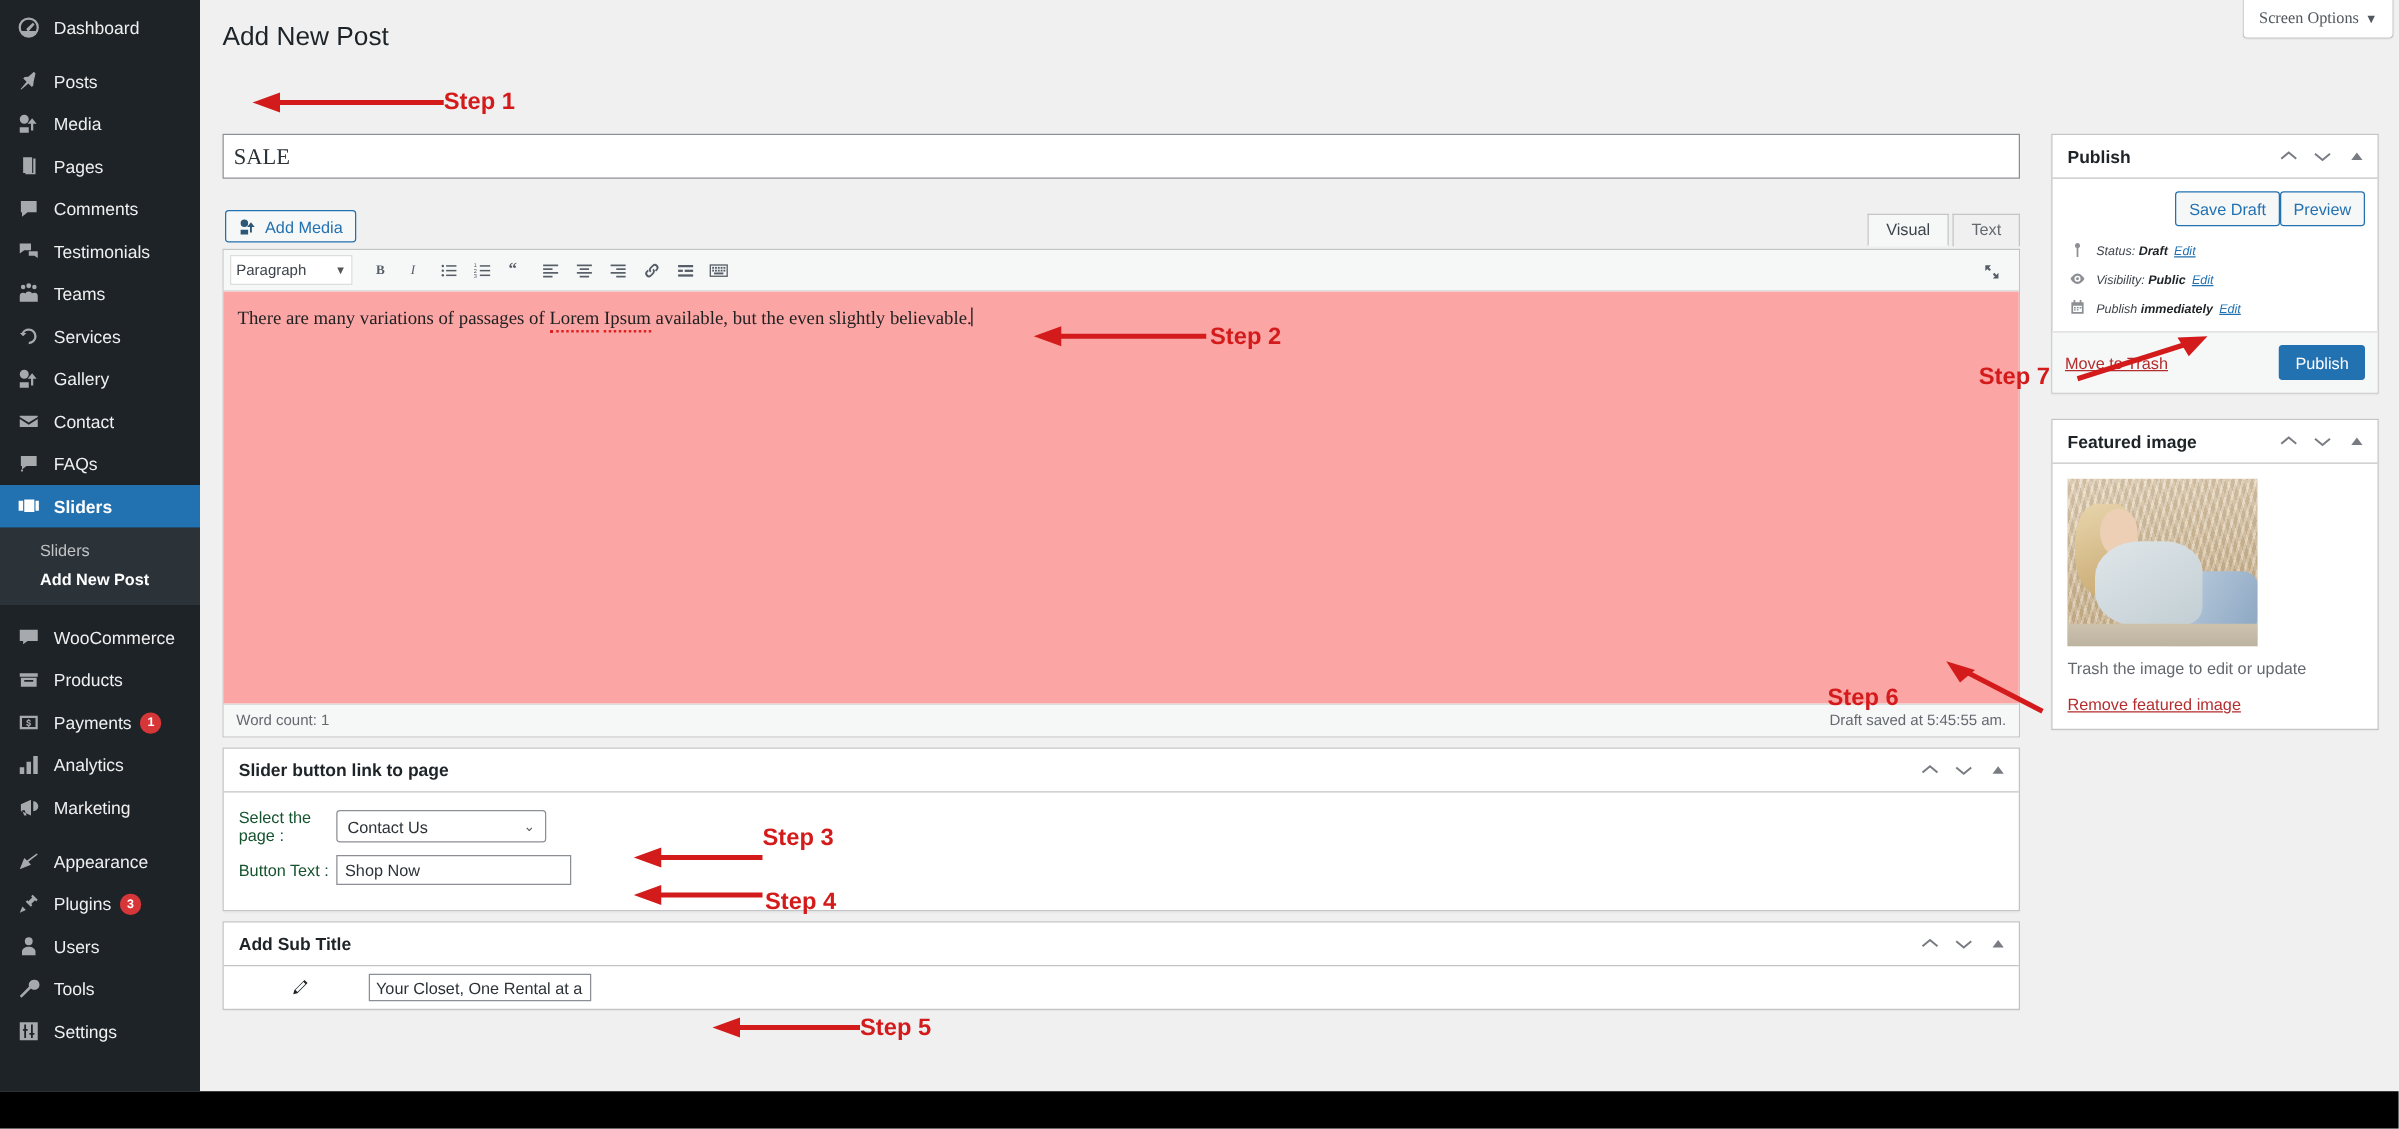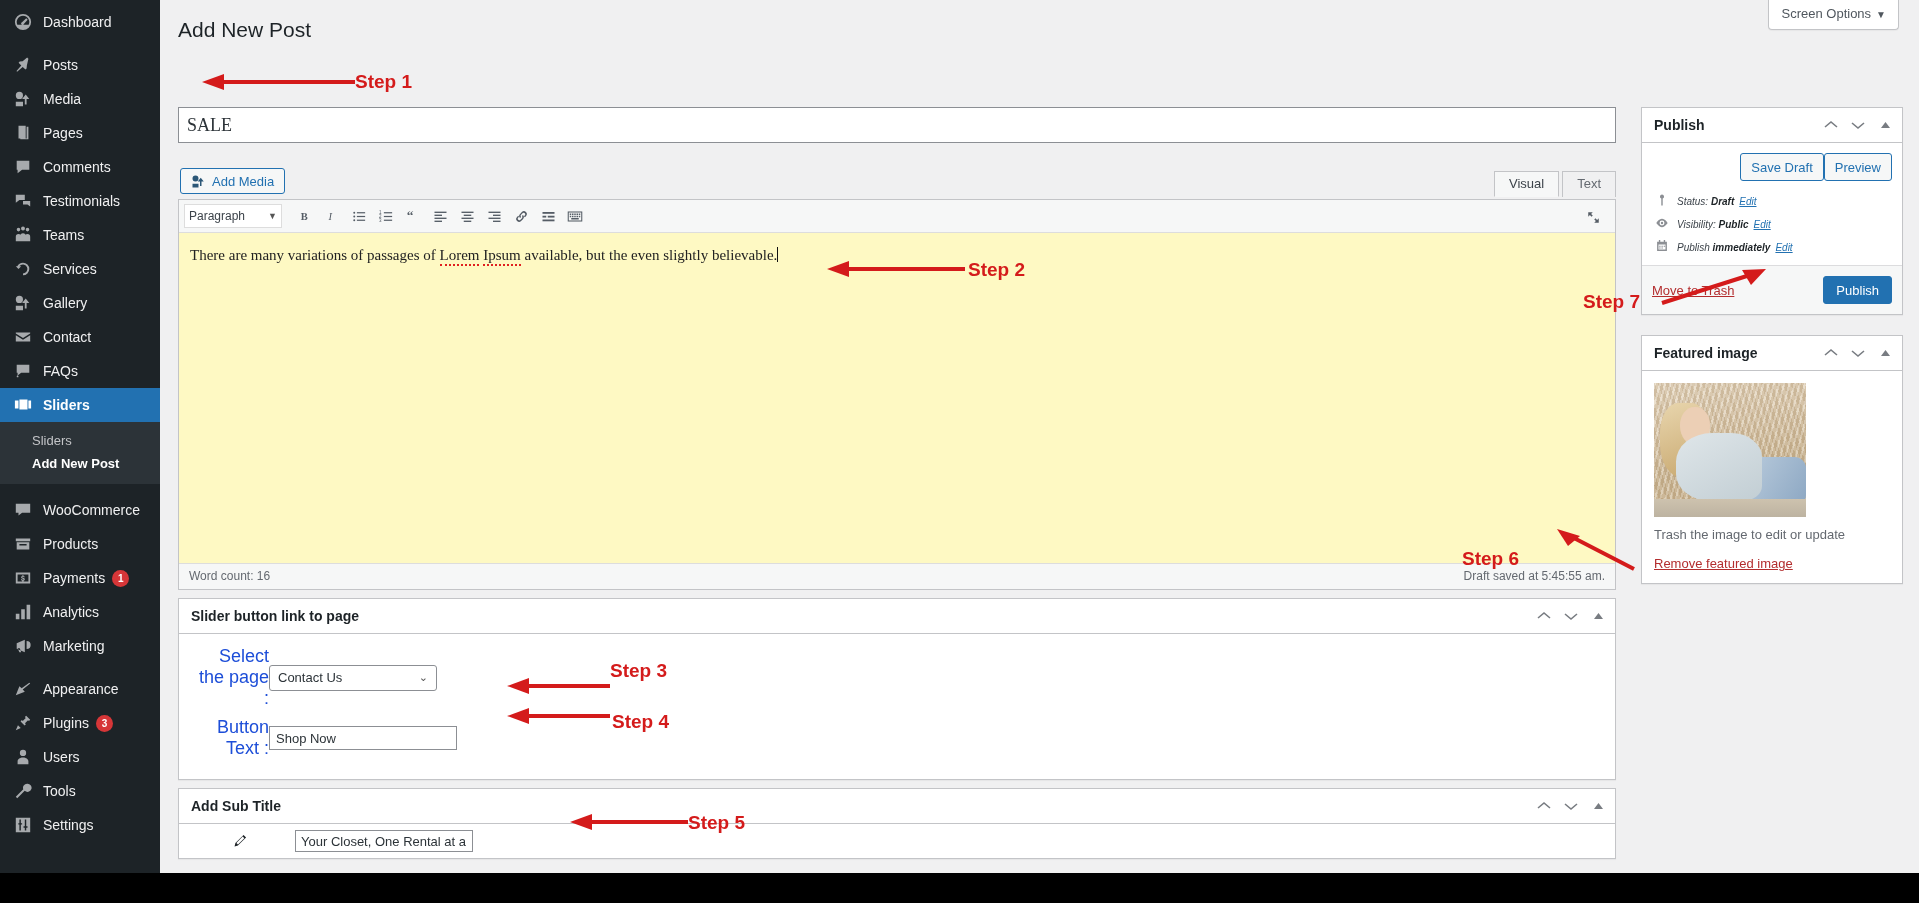--- a/index.html
+++ b/index.html
@@ -63,21 +63,21 @@
   .submenu .sub-item.current { color: #fff; font-weight: 600; }
 
   
   #wpbody {
     position: absolute;
     left: 160px; top: 0;
     width: 1759px; height: 873px;
     background: #f0f0f1;
   }
   #screen-options-wrap {
-    position: absolute; right: 20px; top: 0;
+    position: absolute; right: 4px; top: 0; font-family: Liberation Serif, serif;
   }
   .screen-options-btn {
     background: #fff;
     border: 1px solid #c3c4c7;
     border-top: none;
     border-radius: 0 0 4px 4px;
     padding: 6px 12px 8px 12px;
     font-size: 13px;
     color: #50575e;
     cursor: pointer;
@@ -186,21 +186,21 @@
   .tb-fullscreen {
     position: absolute; right: 8px; top: 5px;
   }
   .editor-content {
     height: 330px;
     padding: 11px 11px;
     font-family: "Liberation Serif", serif;
     font-size: 15px;
     color: #222;
     line-height: 1.5;
-    background: #fef9c3;
+    background: #fca5a5;
   }
   .spell { border-bottom: 2px dotted #e02020; padding-bottom: 1px; }
   .caret-bar {
     display: inline-block;
     width: 1px; height: 15px;
     background: #111;
     vertical-align: -2px;
   }
   .editor-status {
     border-top: 1px solid #ddd;
@@ -228,21 +228,21 @@
     color: #787c82; cursor: pointer;
     display: flex; align-items: center; justify-content: center;
     width: 14px; height: 14px;
   }
   .order-arrow svg { stroke: #787c82; fill: none; }
   .toggle-arrow svg { fill: #787c82; }
   .postbox-inside { padding: 12px; }
 
   
   .form-row { display: flex; align-items: center; margin-bottom: 8px; }
-  .form-row .lbl { font-size: 18px; color: #1d4ed8; width: 78px; text-align: right; }
+  .form-row .lbl { font-size: 13px; color: #14532d; width: 78px; }
   .sel-page {
     width: 168px; height: 26px;
     border: 1px solid #8c8f94;
     background: #fff; border-radius: 3px;
     display: flex; align-items: center; justify-content: space-between;
     padding: 0 8px; font-size: 13px; color: #2c3338;
     cursor: pointer;
   }
   .sel-page .chev { color: #555; font-size: 11px; }
   .txt-btn {
@@ -711,21 +711,21 @@
                   <path d="M3 3h6L6.8 5.2 9 7.4 7.4 9 5.2 6.8 3 9V3zm14 14h-6l2.2-2.2L11 12.6 12.6 11l2.2 2.2L17 11v6z"></path>
                 </svg>
             </div>
           </div>
 
           <div class="editor-content">
             <span>There are many variations of passages of </span><span class="spell">Lorem</span><span> </span><span class="spell">Ipsum</span><span> available, but the even slightly believable.</span><span class="caret-bar"></span>
           </div>
 
           <div class="editor-status">
-            <span>Word count: 16</span>
+            <span>Word count: 1</span>
             <span>Draft saved at 5:45:55 am.</span>
           </div>
         </div>
       </div>
 
       
       <div class="postbox">
         <div class="postbox-header">
           <h2>Slider button link to page</h2>
           <div class="handle-actions">

